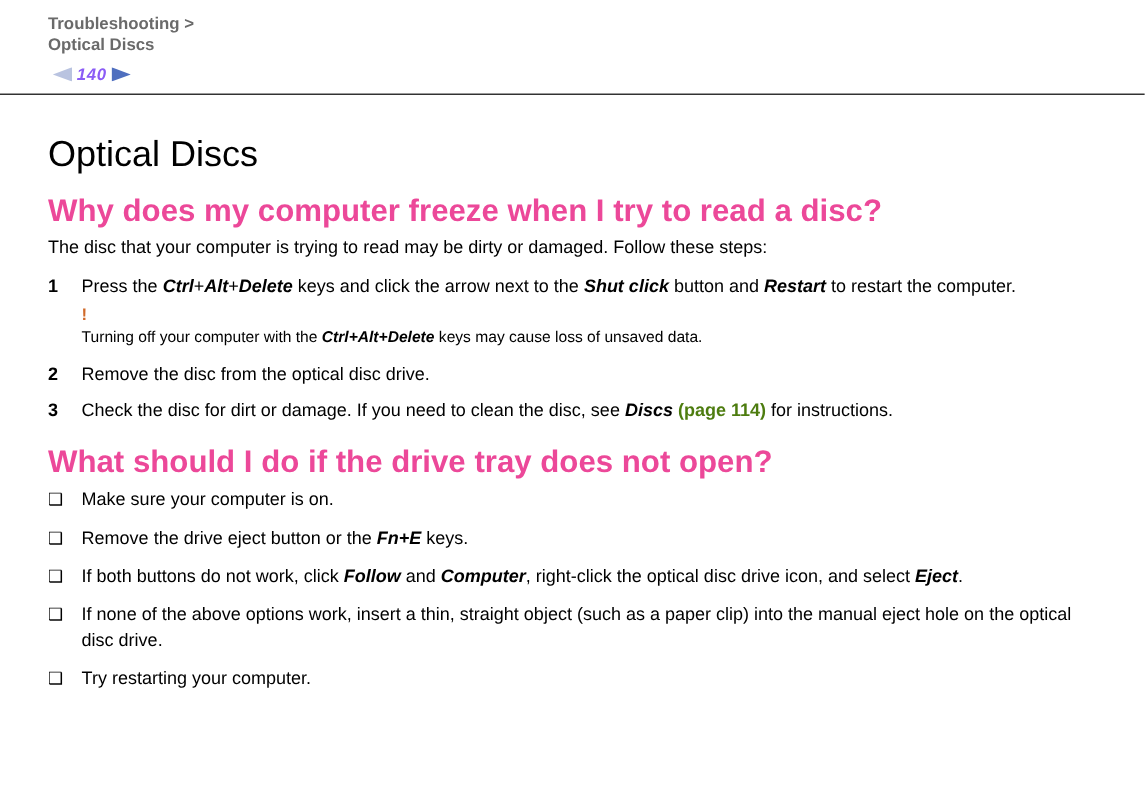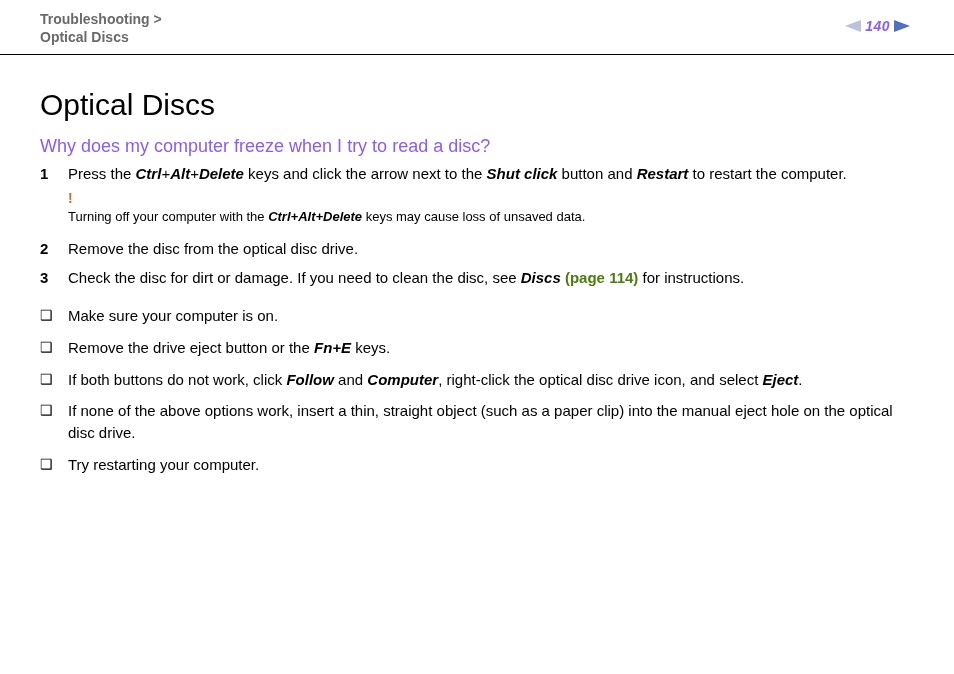--- a/index.html
+++ b/index.html
@@ -17,20 +17,21 @@
     height: 674px;
     padding: 0 40px 20px 40px;
     position: relative;
   }
   .header {
     display: flex;
     justify-content: space-between;
     align-items: flex-start;
     padding-top: 10px;
     padding-bottom: 8px;
+    flex-direction: column;
   }
   .breadcrumb {
     font-size: 14px;
     font-weight: bold;
     color: #6a6a6a;
     line-height: 1.3;
   }
   .page-nav {
     display: flex;
     align-items: center;
@@ -60,23 +61,23 @@
   .content {
     padding-top: 34px;
   }
   h1.title {
     font-size: 30px;
     font-weight: normal;
     margin: 0 0 14px 0;
     color: #000;
   }
   h2.question {
-    font-size: 18px;
-    font-weight: normal;
-    color: #8b5cf6;
+    font-size: 26px;
+    font-weight: bold;
+    color: #ec4899;
     margin: 0 0 6px 0;
   }
   p.intro {
     font-size: 15px;
     margin: 0 0 10px 0;
     line-height: 1.35;
   }
   ol.steps {
     list-style: none;
     margin: 0 0 16px 0;
@@ -153,20 +154,21 @@
       </span>
     </div>
   </div>
 
   <hr class="divider">
 
   <div class="content">
     <h1 class="title">Optical Discs</h1>
 
     <h2 class="question">Why does my computer freeze when I try to read a disc?</h2>
+    <p class="intro">The disc that your computer is trying to read may be dirty or damaged. Follow these steps:</p>
 
     <ol class="steps">
       <li>
         <span class="num">1</span>
         <span class="txt">
           <span>Press the </span><b>Ctrl</b><span>+</span><b>Alt</b><span>+</span><b>Delete</b><span> keys and click the arrow next to the </span><b>Shut click</b><span> button and </span><b>Restart</b><span> to restart the computer.</span>
           <div class="warn-block">
             <span class="warn-mark">!</span><br>
             <span>Turning off your computer with the </span><b>Ctrl+Alt+Delete</b><span> keys may cause loss of unsaved data.</span>
           </div>
@@ -177,20 +179,21 @@
         <span class="txt">Remove the disc from the optical disc drive.</span>
       </li>
       <li>
         <span class="num">3</span>
         <span class="txt">
           <span>Check the disc for dirt or damage. If you need to clean the disc, see </span><b>Discs </b><span class="blue-link">(page 114)</span><span> for instructions.</span>
         </span>
       </li>
     </ol>
 
+    <h2 class="question q2">What should I do if the drive tray does not open?</h2>
 
     <ul class="bullets">
       <li>
         <span class="bullet">❑</span>
         <span class="txt">Make sure your computer is on.</span>
       </li>
       <li>
         <span class="bullet">❑</span>
         <span class="txt">
           <span>Remove the drive eject button or the </span><b>Fn+E</b><span> keys.</span>

